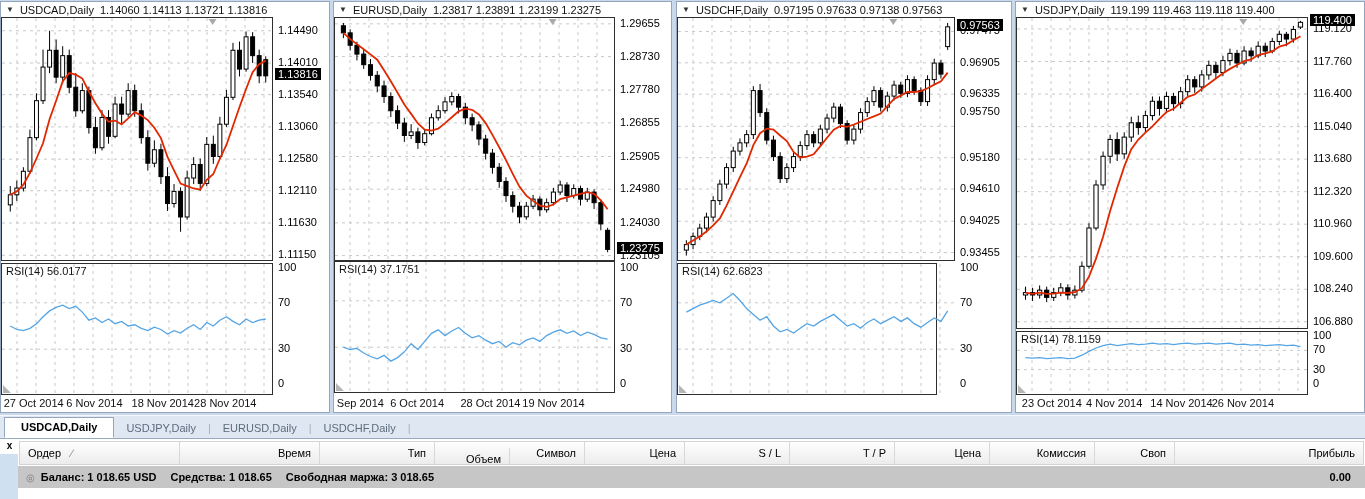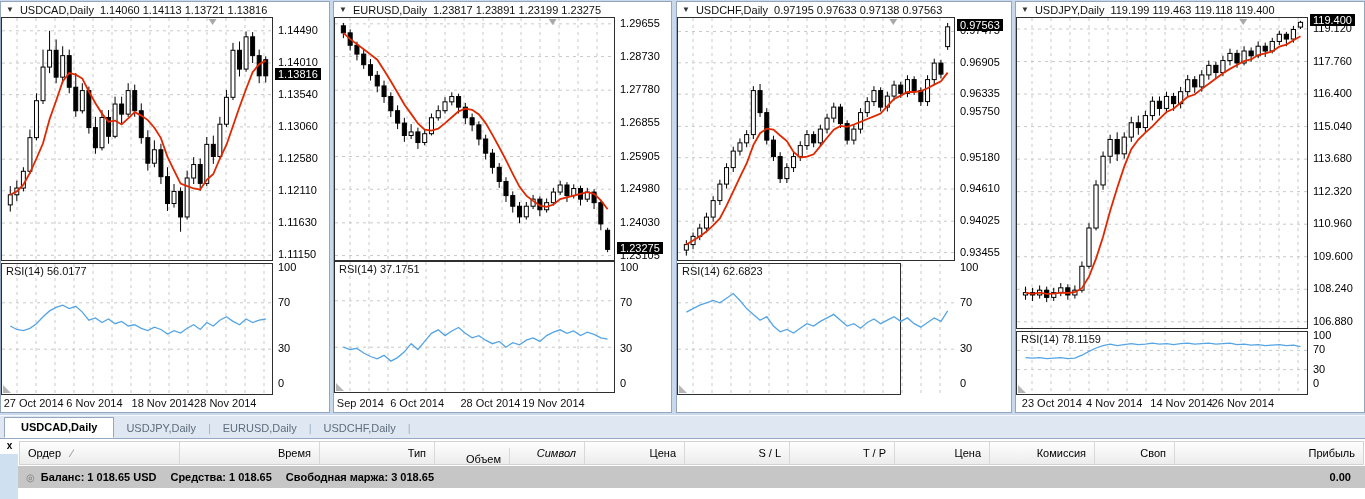--- a/index.html
+++ b/index.html
@@ -31,21 +31,21 @@
               line-height:12px;text-align:center;color:#000;cursor:default;}
   .left-strip{position:absolute;left:0;top:15px;width:18px;height:45px;background:#cfe0f0;}
   .thead{position:absolute;left:19px;top:2px;right:1px;height:24px;display:flex;
          background:linear-gradient(#fefefe,#ececec);border:1px solid #d3d3d3;box-sizing:border-box;}
   .th{box-sizing:border-box;font-size:11px;color:#000;padding:5px 8px 0 8px;border-right:1px solid #d8d8d8;
       text-align:right;white-space:nowrap;overflow:hidden;}
   .th:nth-child(1){width:160px;text-align:left;}
   .th:nth-child(2){width:140px;}
   .th:nth-child(3){width:115px;}
   .th:nth-child(4){width:75px;margin-top:6px;}
-  .th:nth-child(5){width:75px;font-style:italic;}
+  .th:nth-child(5){width:75px;}
   .th:nth-child(6){width:100px;}
   .th:nth-child(7){width:105px;}
   .th:nth-child(8){width:105px;}
   .th:nth-child(9){width:95px;}
   .th:nth-child(10){width:105px;}
   .th:nth-child(11){width:80px;}
   .th:nth-child(12){flex:1;border-right:none;}
   .sortglyph{color:#888;font-weight:normal;margin-left:10px;}
   .balance-row{position:absolute;left:18px;top:27px;right:0;height:22px;background:#c6c6c6;
                display:flex;align-items:center;font-size:11px;font-weight:bold;color:#000;}
@@ -493,21 +493,21 @@
         <span class="tick" data-name="price-tick-label" style="top: 7.475px;">0.97475</span>
         <span class="tick" data-name="price-tick-label" style="top: 38.825px;">0.96905</span>
         <span class="tick" data-name="price-tick-label" style="top: 70.175px;">0.96335</span>
         <span class="tick" data-name="price-tick-label" style="top: 88px;">0.95750</span>
         <span class="tick" data-name="price-tick-label" style="top: 133.7px;">0.95180</span>
         <span class="tick" data-name="price-tick-label" style="top: 165.05px;">0.94610</span>
         <span class="tick" data-name="price-tick-label" style="top: 197.225px;">0.94025</span>
         <span class="tick" data-name="price-tick-label" style="top: 228.575px;">0.93455</span>
         <span class="cur" data-name="current-price-label" style="top: 1.635px;">0.97563</span>
       </div>
-    <div class="pane rsi-pane" data-name="rsi-pane" style="left: 0px; top: 261px; width: 224px; height: 132px;">
+    <div class="pane rsi-pane" data-name="rsi-pane" style="left: 0px; top: 261px; width: 260px; height: 132px;">
       <div class="rsilabel" data-name="rsi-indicator-label">RSI(14) 62.6823</div>
     <svg width="276" height="130">
           <line x1="15" y1="0" x2="15" y2="130" stroke="#c9c9c9" stroke-width="1" stroke-dasharray="3,4"></line>
           <line x1="34" y1="0" x2="34" y2="130" stroke="#c9c9c9" stroke-width="1" stroke-dasharray="3,4"></line>
           <line x1="53" y1="0" x2="53" y2="130" stroke="#c9c9c9" stroke-width="1" stroke-dasharray="3,4"></line>
           <line x1="72" y1="0" x2="72" y2="130" stroke="#c9c9c9" stroke-width="1" stroke-dasharray="3,4"></line>
           <line x1="91" y1="0" x2="91" y2="130" stroke="#c9c9c9" stroke-width="1" stroke-dasharray="3,4"></line>
           <line x1="110" y1="0" x2="110" y2="130" stroke="#c9c9c9" stroke-width="1" stroke-dasharray="3,4"></line>
           <line x1="129" y1="0" x2="129" y2="130" stroke="#c9c9c9" stroke-width="1" stroke-dasharray="3,4"></line>
           <line x1="148" y1="0" x2="148" y2="130" stroke="#c9c9c9" stroke-width="1" stroke-dasharray="3,4"></line>

